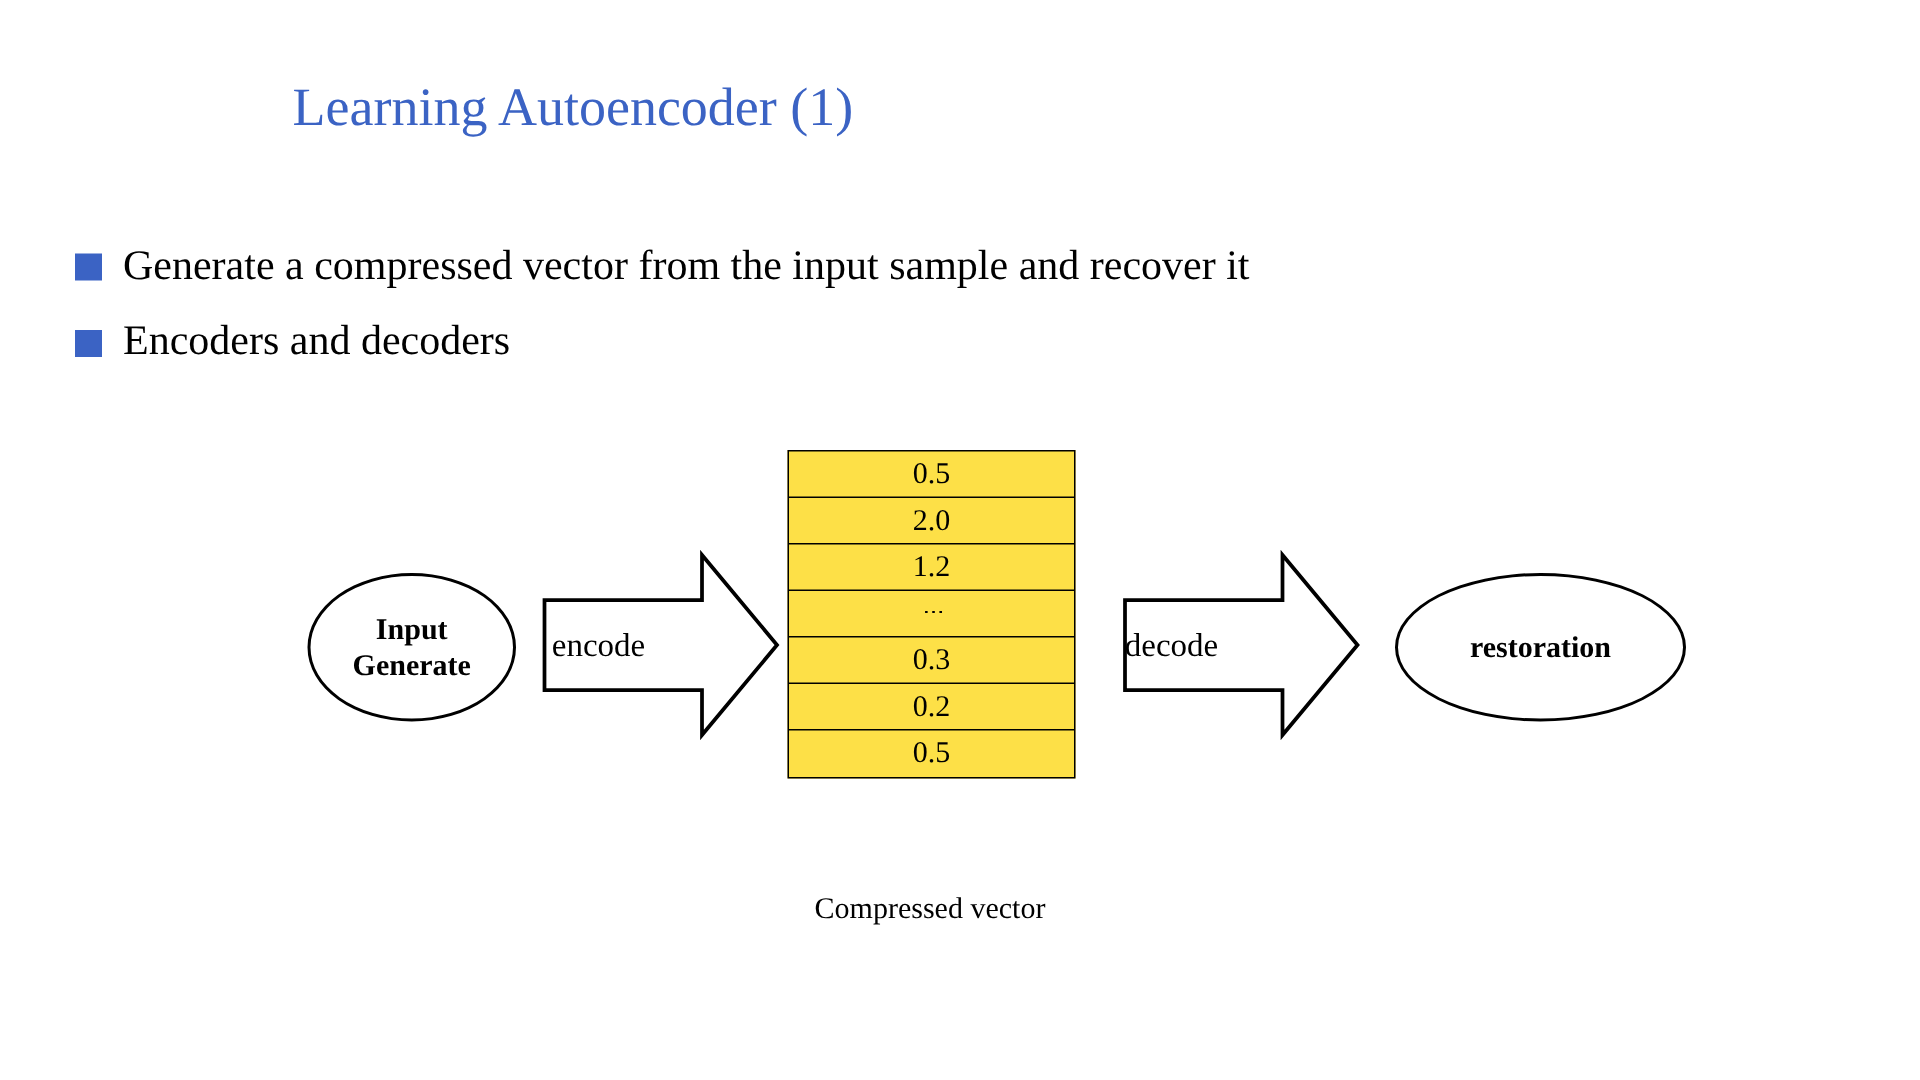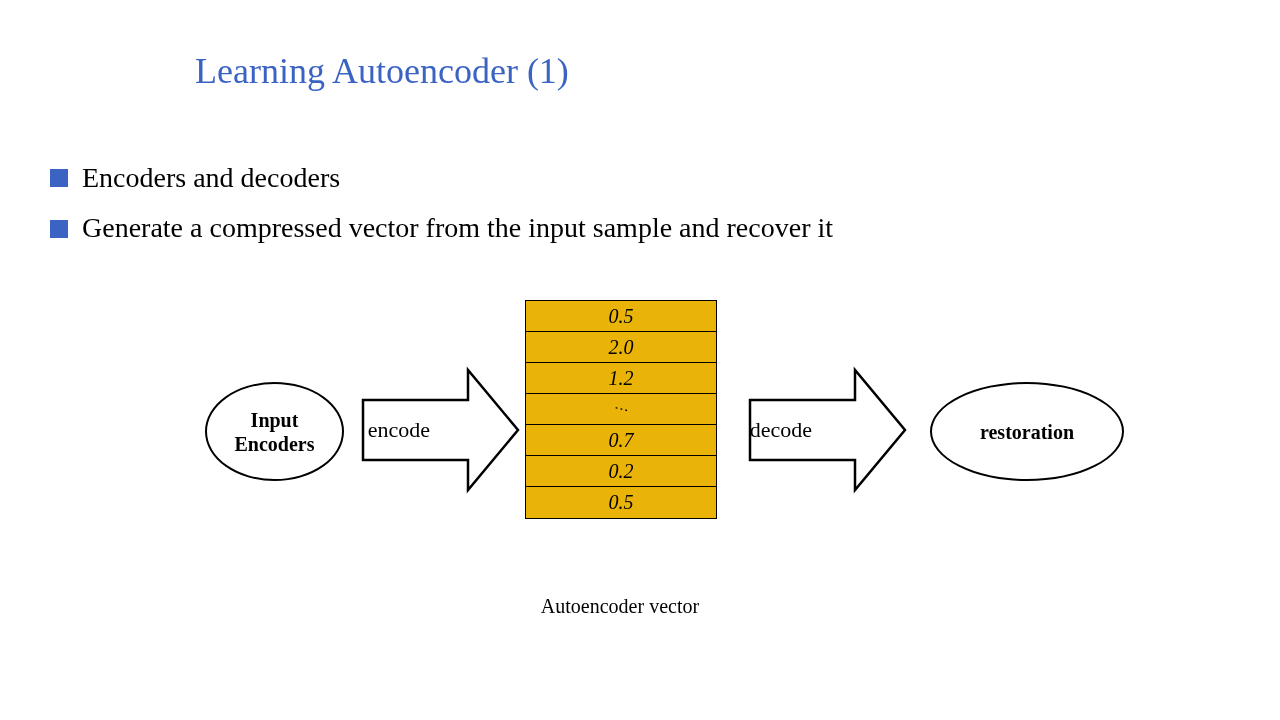--- a/index.html
+++ b/index.html
@@ -62,22 +62,21 @@
     position: absolute;
   }
   .arrow-label {
     position: absolute;
     font-size: 22px;
     text-align: center;
   }
   .vector-table {
     position: absolute;
     border: 1px solid #000;
-    background: #eab308;
-    font-style: italic;
+    background: #fde047;
   }
   .vector-cell {
     width: 190px;
     height: 31px;
     border-bottom: 1px solid #000;
     display: flex;
     align-items: center;
     justify-content: center;
     font-size: 20px;
     box-sizing: border-box;
@@ -100,52 +99,52 @@
 </head>
 <body>
 
 <div class="slide">
 
   <div class="title">Learning Autoencoder (1)</div>
 
   <div class="bullets">
     <div class="bullet-row">
       <div class="bullet-square"></div>
-      <div class="bullet-text">Encoders and decoders</div>
+      <div class="bullet-text">Generate a compressed vector from the input sample and recover it</div>
     </div>
     <div class="bullet-row">
       <div class="bullet-square"></div>
-      <div class="bullet-text">Generate a compressed vector from the input sample and recover it</div>
+      <div class="bullet-text">Encoders and decoders</div>
     </div>
   </div>
 
   <div class="oval" style="left:205px; top:382px; width:135px; height:95px;font-weight:bold;">
     <div>
       <span>Input</span><br>
-      <span>Encoders</span>
+      <span>Generate</span>
     </div>
   </div>
 
   <svg class="arrow-svg" style="left:358px; top:365px;" width="165" height="130" viewBox="0 0 165 130">
     <polygon points="5,35 110,35 110,5 160,65 110,125 110,95 5,95" fill="#ffffff" stroke="#000" stroke-width="2.5"></polygon>
   </svg>
   <div class="arrow-label" style="left:364px; top:417px; width:70px;">encode</div>
 
   <div class="vector-table" style="left:525px; top:300px;">
     <div class="vector-cell">0.5</div>
     <div class="vector-cell">2.0</div>
     <div class="vector-cell">1.2</div>
     <div class="vector-cell">
       <span class="vdots">⋮</span>
     </div>
-    <div class="vector-cell">0.7</div>
+    <div class="vector-cell">0.3</div>
     <div class="vector-cell">0.2</div>
     <div class="vector-cell">0.5</div>
   </div>
-  <div class="caption" style="left:525px; top:595px; width:190px;">Autoencoder vector</div>
+  <div class="caption" style="left:525px; top:595px; width:190px;">Compressed vector</div>
 
   <svg class="arrow-svg" style="left:745px; top:365px;" width="165" height="130" viewBox="0 0 165 130">
     <polygon points="5,35 110,35 110,5 160,65 110,125 110,95 5,95" fill="#ffffff" stroke="#000" stroke-width="2.5"></polygon>
   </svg>
   <div class="arrow-label" style="left:746px; top:417px; width:70px;">decode</div>
 
   <div class="oval" style="left:930px; top:382px; width:190px; height:95px;font-weight:bold;">
     <div>restoration</div>
   </div>
 

